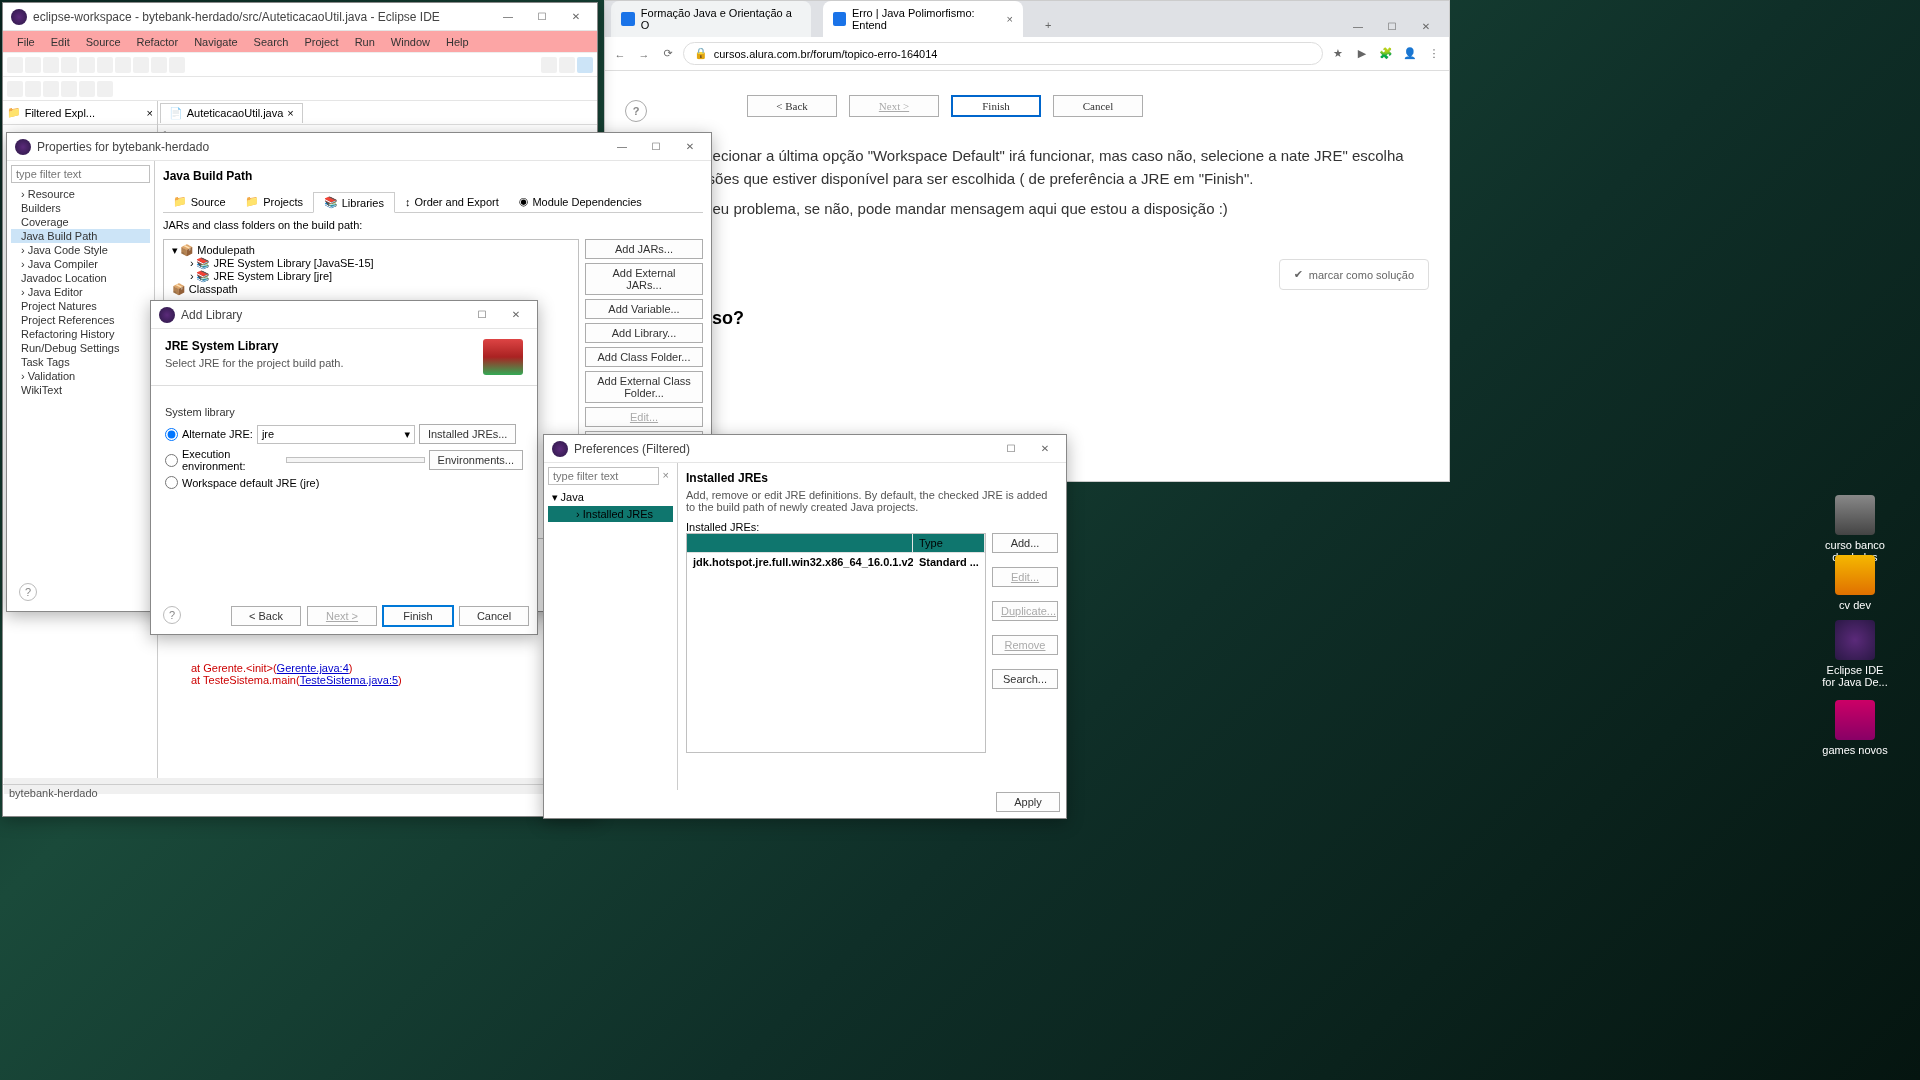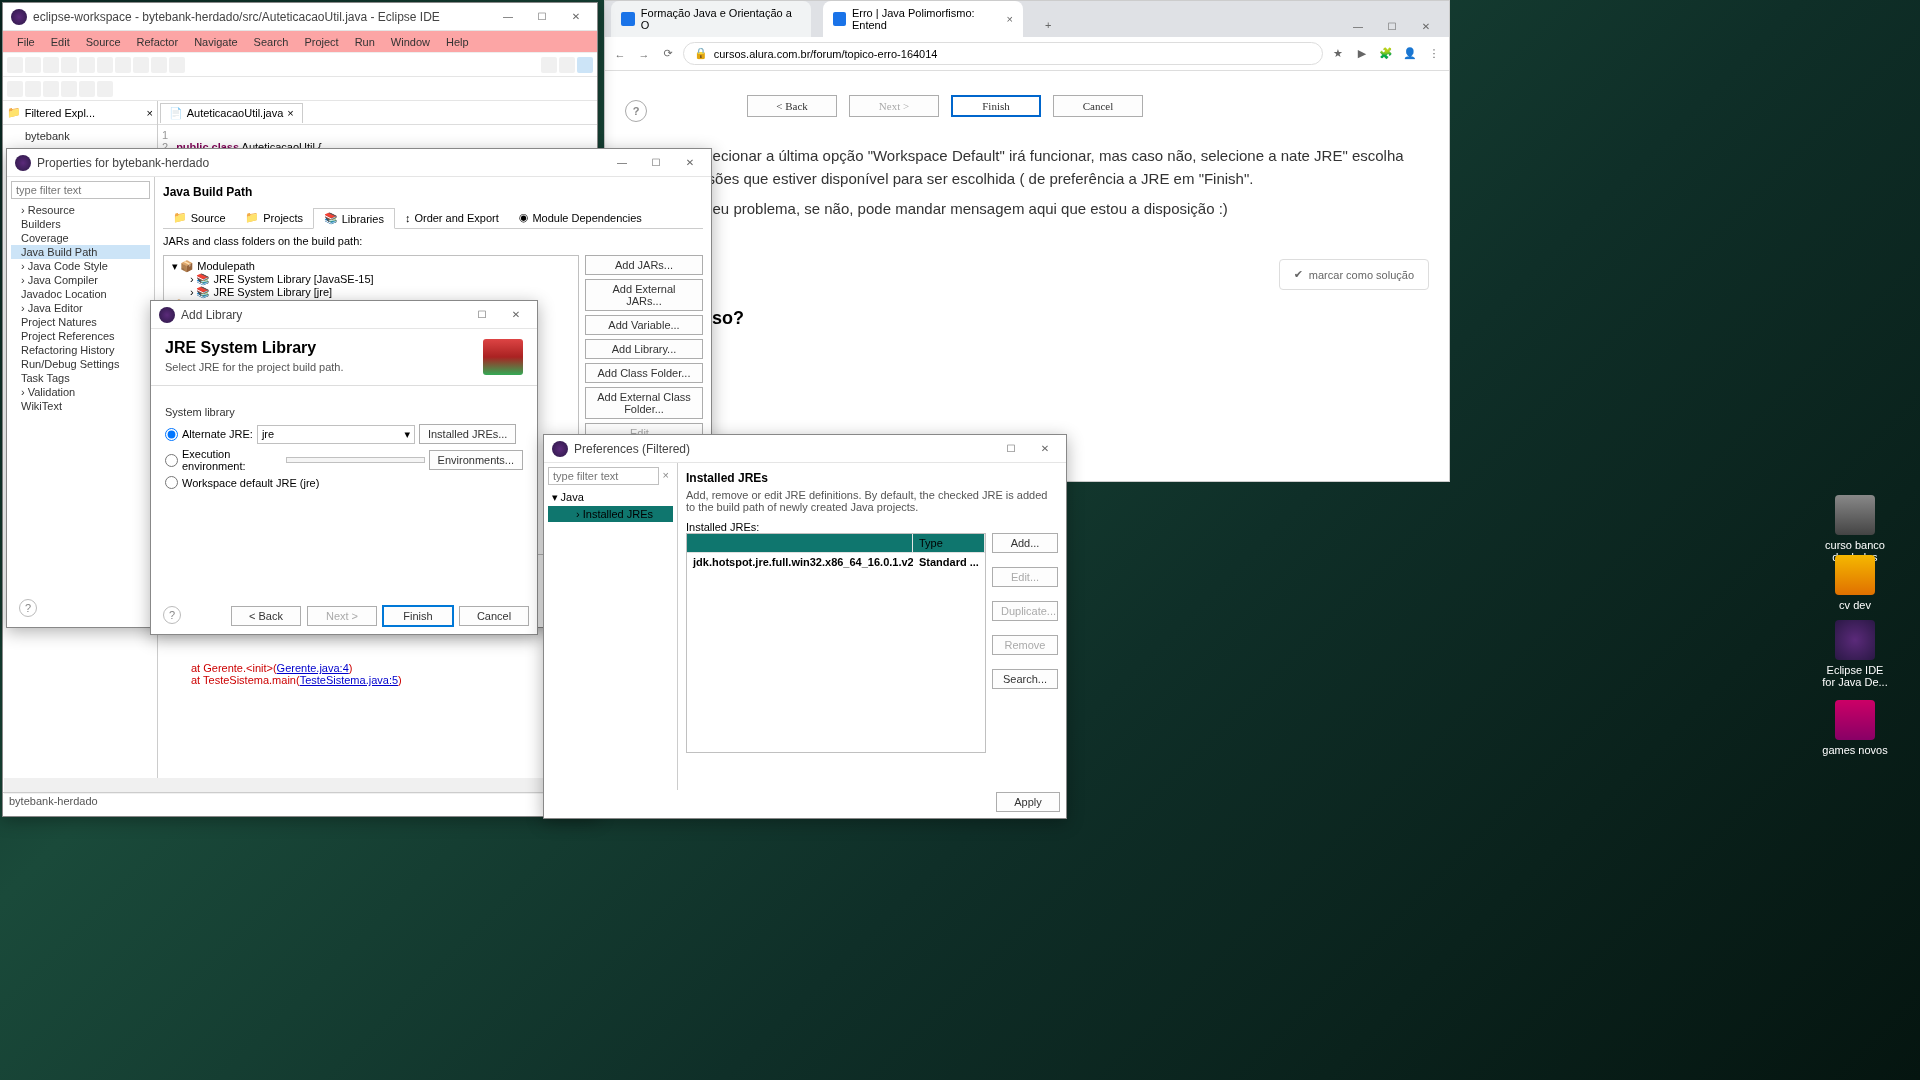--- a/index.html
+++ b/index.html
@@ -26,37 +26,37 @@
 .pexp{width:155px;border-right:1px solid #ccc;display:flex;flex-direction:column;}
 .pexp-hdr{height:24px;display:flex;align-items:center;padding:0 4px;border-bottom:1px solid #ddd;gap:4px;}
 .pexp-tree{padding:4px;}
 .tree-item{padding:1px 0 1px 18px;color:#333;}
 .editor{flex:1;display:flex;flex-direction:column;}
 .editor-tabs{height:24px;display:flex;align-items:center;border-bottom:1px solid #ddd;}
 .editor-tab{padding:3px 8px;background:#fff;border:1px solid #ccc;border-bottom:none;display:flex;align-items:center;gap:4px;margin-left:2px;}
 .code{padding:4px;font-family:Consolas,monospace;font-size:12px;display:flex;}
 .gutter{color:#999;text-align:right;padding-right:8px;}
 .codeline .kw{color:#7f0055;font-weight:bold;}
-.statusbar{position:absolute;bottom:0;left:0;right:0;height:24px;border-top:1px solid #ccc;padding:2px 6px;color:#555;}
-.props{left:6px;top:148px;width:706px;height:480px;background:#fff;}
+.statusbar{position:absolute;bottom:0;left:0;right:0;height:32px;border-top:1px solid #ccc;padding:2px 6px;color:#555;}
+.props{left:6px;top:132px;width:706px;height:480px;background:#fff;}
 .props .body{display:flex;height:calc(100% - 28px);}
 .props-sidebar{width:148px;border-right:1px solid #ccc;padding:4px;}
 .filter{width:100%;border:1px solid #c0c0c0;padding:2px 4px;margin-bottom:4px;}
 .side-item{padding:1px 0 1px 10px;color:#333;}
 .side-item.sel{background:#cce4f7;}
 .props-main{flex:1;padding:8px;}
 .props-title{font-weight:bold;font-size:12px;margin-bottom:8px;}
 .tabs{display:flex;border-bottom:1px solid #ccc;}
 .tab{padding:3px 10px;display:flex;align-items:center;gap:4px;}
 .tab.act{background:#fff;border:1px solid #ccc;border-bottom:1px solid #fff;position:relative;top:1px;}
 .jbp-body{display:flex;margin-top:8px;gap:6px;}
 .jbp-tree{flex:1;border:1px solid #c0c0c0;height:300px;padding:4px;}
 .jbp-btns{width:118px;display:flex;flex-direction:column;gap:4px;}
 .btn{background:#fdfdfd;border:1px solid #adadad;padding:3px 8px;color:#333;text-align:center;cursor:pointer;font-size:11px;}
-.btn:disabled,.btn.dis{color:#aaa;}
+.btn:disabled,.btn.dis{color:#aaa;text-decoration:underline;}
 .btn:focus,.btn.default{border:1px solid #0078d7;outline:1px solid #0078d7;}
 .addlib{left:150px;top:300px;width:388px;height:335px;}
 .addlib .hdr{padding:10px 14px;display:flex;justify-content:space-between;background:#fff;}
 .addlib .content{padding:12px 14px;border-top:1px solid #ddd;}
 .grp{margin:8px 0 4px;color:#333;}
 .radio-row{display:flex;align-items:center;padding:2px 0;gap:4px;}
 .combo{border:1px solid #c0c0c0;padding:2px 4px;background:#fff;width:158px;}
 .dlg-btns{position:absolute;bottom:8px;right:8px;display:flex;gap:6px;}
 .dlg-btns .btn{width:70px;}
 .help-ico{position:absolute;bottom:10px;left:12px;width:18px;height:18px;border:1px solid #bbb;border-radius:50%;text-align:center;line-height:16px;color:#888;}
@@ -328,21 +328,21 @@
   <div class="titlebar">
     <span class="tico" style="background:radial-gradient(circle,#5b2a7a,#2a1845);border-radius:50%"></span>
     <span class="ttxt">Add Library</span>
     <div class="winbtns">
         <div class="winbtn">☐</div>
         <div class="winbtn">✕</div>
       </div>
   </div>
   <div class="hdr">
     <div>
-      <div style="font-weight:bold;font-size:16px">JRE System Library</div>
+      <div style="font-weight:bold;font-size:12px">JRE System Library</div>
       <div style="margin-top:4px;color:#555">Select JRE for the project build path.</div>
     </div>
     <div style="width:40px;height:36px;background:linear-gradient(#d44,#a22,#3a5);border-radius:3px"></div>
   </div>
   <div class="content">
     <div class="grp">System library</div>
     <div class="radio-row">
       <input type="radio" name="sl" checked="" style="">
       <span>Alternate JRE:</span>
       <div class="combo"><span>jre</span> <span style="float:right">▾</span></div>

